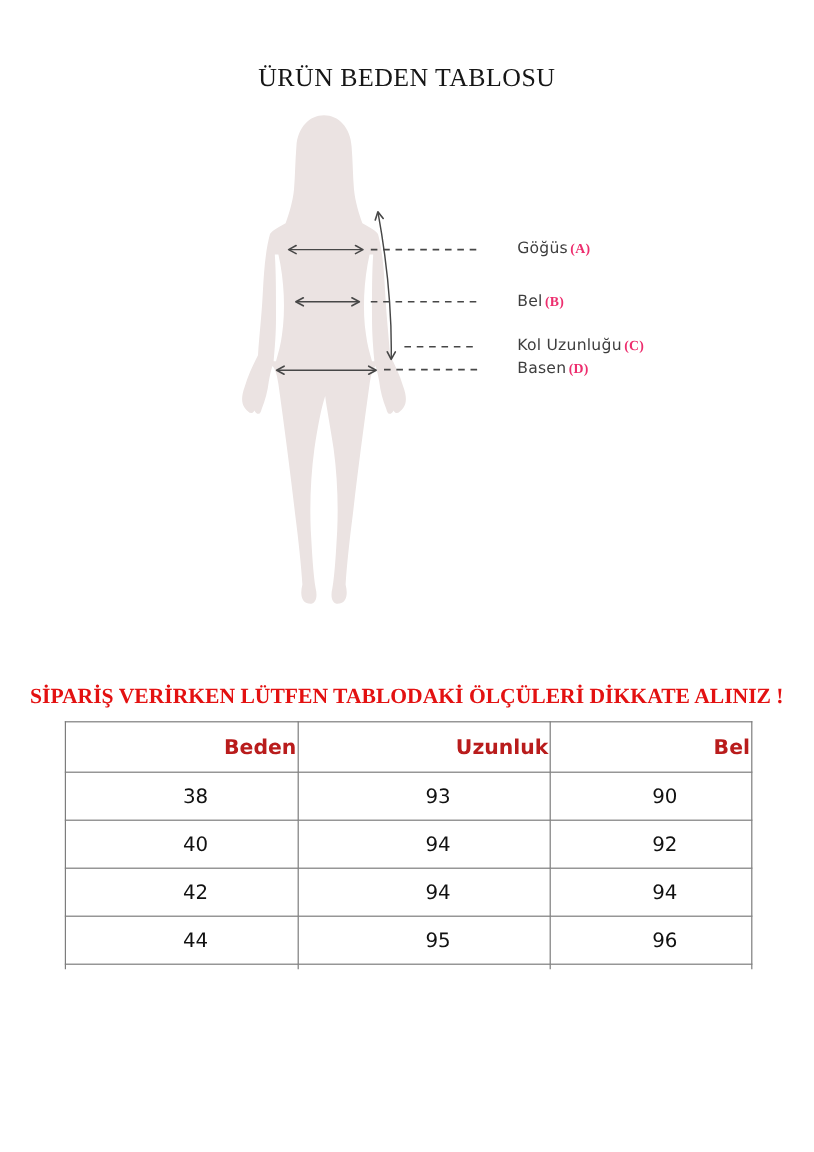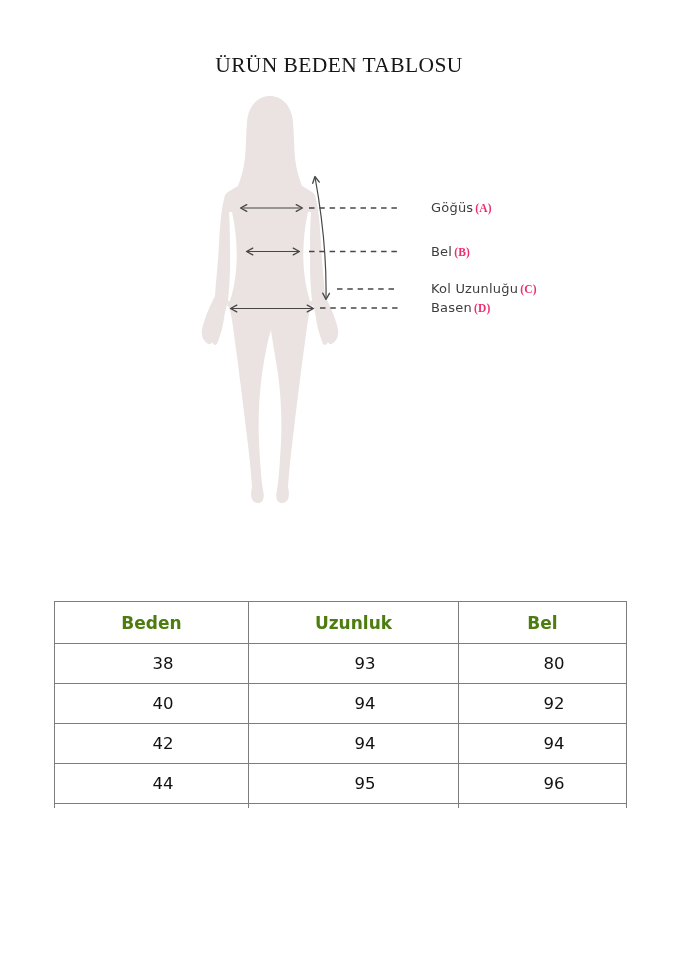--- a/index.html
+++ b/index.html
@@ -14,21 +14,21 @@
               white-space:nowrap;line-height:15px;margin-left:24px;}
   .meas-label .marker{color:#ed2e6e;font-size:11.5px;font-weight:bold;
                       font-family:"Liberation Serif",serif;margin-left:2px;}
   .important{position:absolute;top:531px;left:0;width:100%;text-align:center;
              font-family:"Liberation Serif",serif;font-weight:bold;font-size:24px;color:#e31111;}
   .warning{position:absolute;top:570px;left:0;width:100%;text-align:center;
            font-family:"Liberation Serif",serif;font-weight:bold;font-size:18px;color:#e31111;}
   table.size{position:absolute;left:54px;top:601px;width:572px;border-collapse:collapse;
              table-layout:fixed;background:#fff;}
   table.size th,table.size td{border:1px solid #7d7d7d;text-align:center;vertical-align:middle;}
-  table.size th{height:39px;font-size:17px;font-weight:bold;color:#4d7c0f;}
+  table.size th{height:39px;font-size:17px;font-weight:bold;color:#b91c1c;text-align:right;}
   table.size td{height:37px;font-size:16.5px;color:#111;padding-left:24px;}
 </style>
 </head>
 <body>
 
 <div class="page">
 
   <div class="title">ÜRÜN BEDEN TABLOSU</div>
 
   <div class="figure-area">
@@ -110,39 +110,40 @@
       <span>Bel</span><span class="marker">(B)</span>
     </div>
     <div class="meas-label" style="top:196px">
       <span>Kol Uzunluğu</span><span class="marker">(C)</span>
     </div>
     <div class="meas-label" style="top:215px">
       <span>Basen</span><span class="marker">(D)</span>
     </div>
   </div>
 
+  <div class="warning">SİPARİŞ VERİRKEN LÜTFEN TABLODAKİ ÖLÇÜLERİ DİKKATE ALINIZ !</div>
 
   <table class="size">
     <colgroup>
         <col style="width:194px">
         <col style="width:210px">
         <col style="width:168px">
       </colgroup>
     <thead>
       <tr>
         <th>Beden</th>
         <th>Uzunluk</th>
         <th>Bel</th>
       </tr>
     </thead>
     <tbody>
       <tr>
         <td>38</td>
         <td>93</td>
-        <td>80</td>
+        <td>90</td>
       </tr>
       <tr>
         <td>40</td>
         <td>94</td>
         <td>92</td>
       </tr>
       <tr>
         <td>42</td>
         <td>94</td>
         <td>94</td>

